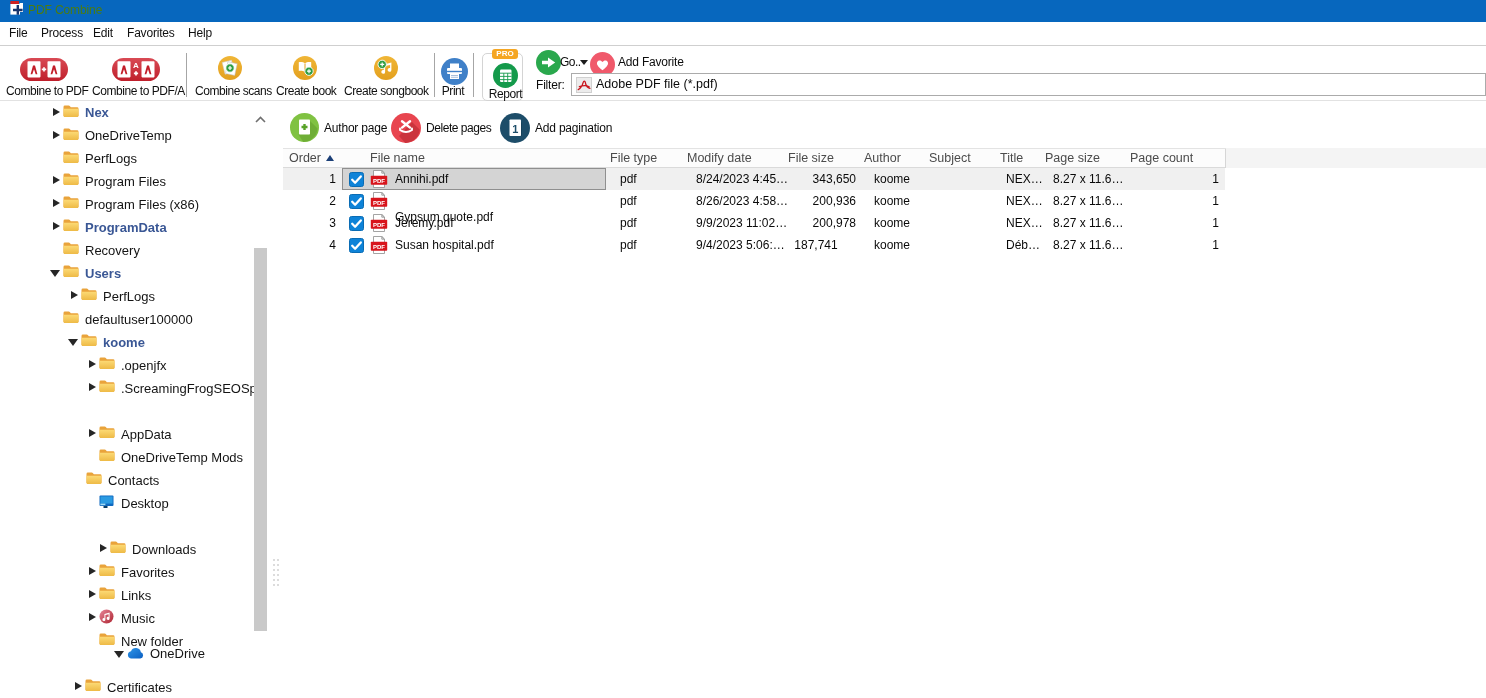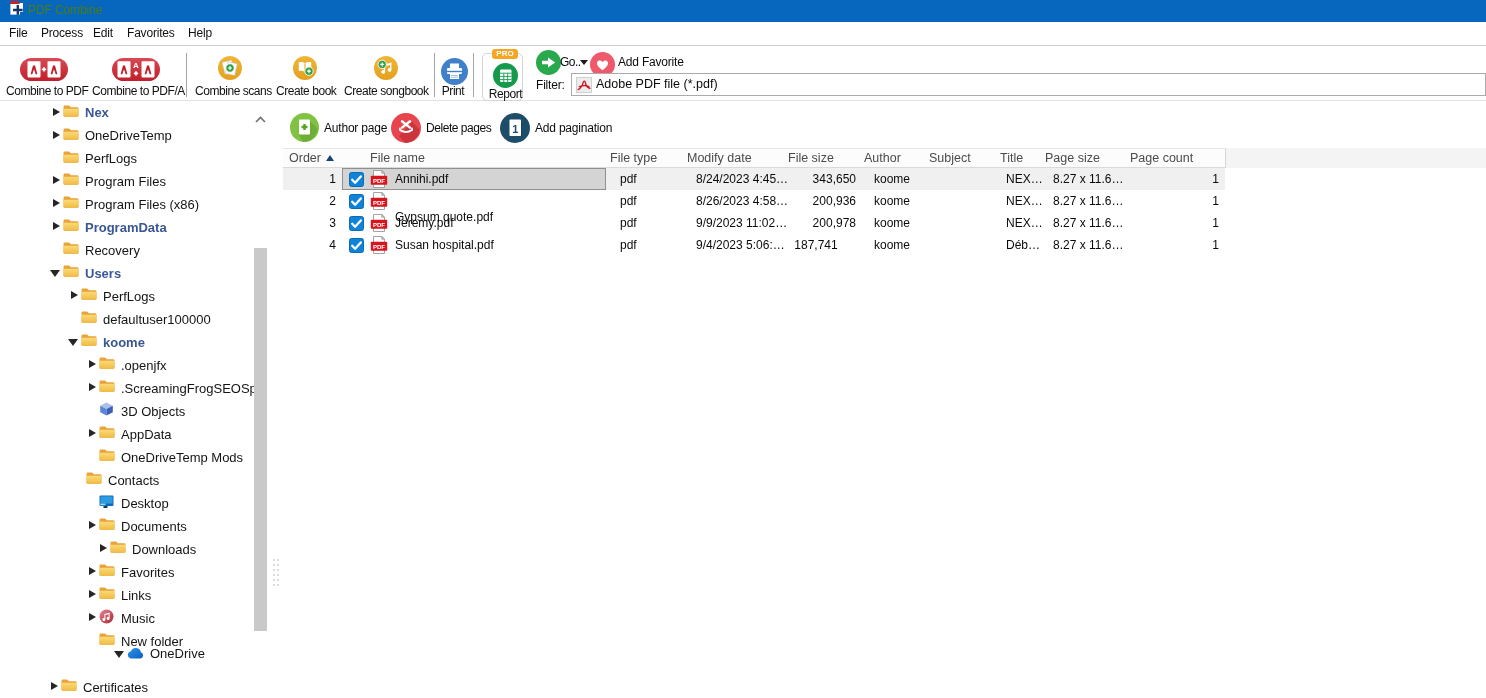--- a/index.html
+++ b/index.html
@@ -251,21 +251,21 @@
     <div class="trow" style="top:183.8px;padding-left:69px">
         <span class="arw">
           <i class="r"></i>
         </span>
         <span class="tico"><svg width="16" height="14" viewBox="0 0 16 14">
             <path d="M0.5 3 Q0.5 1.6 1.9 1.6 L5.7 1.6 Q6.5 1.6 7 2.3 L7.8 3.3 L14.1 3.3 Q15.5 3.3 15.5 4.7 L15.5 11.6 Q15.5 13 14.1 13 L1.9 13 Q0.5 13 0.5 11.6 Z" fill="#e9a33b"></path>
             <path d="M0.5 4.7 L15.5 4.7 L15.5 11.6 Q15.5 13 14.1 13 L1.9 13 Q0.5 13 0.5 11.6 Z" fill="url(#gf)"></path>
           </svg></span>
         <span class="tlab">PerfLogs</span>
       </div>
-    <div class="trow" style="top:206.8px;padding-left:69px">
+    <div class="trow" style="top:206.8px;padding-left:51px">
         <span class="arw"></span>
         <span class="tico"><svg width="16" height="14" viewBox="0 0 16 14">
             <path d="M0.5 3 Q0.5 1.6 1.9 1.6 L5.7 1.6 Q6.5 1.6 7 2.3 L7.8 3.3 L14.1 3.3 Q15.5 3.3 15.5 4.7 L15.5 11.6 Q15.5 13 14.1 13 L1.9 13 Q0.5 13 0.5 11.6 Z" fill="#e9a33b"></path>
             <path d="M0.5 4.7 L15.5 4.7 L15.5 11.6 Q15.5 13 14.1 13 L1.9 13 Q0.5 13 0.5 11.6 Z" fill="url(#gf)"></path>
           </svg></span>
         <span class="tlab">defaultuser100000</span>
       </div>
     <div class="trow" style="top:229.8px;padding-left:69px">
         <span class="arw">
           <i class="d"></i>
@@ -288,29 +288,20 @@
       </div>
     <div class="trow" style="top:275.8px;padding-left:87px">
         <span class="arw">
           <i class="r"></i>
         </span>
         <span class="tico"><svg width="16" height="14" viewBox="0 0 16 14">
             <path d="M0.5 3 Q0.5 1.6 1.9 1.6 L5.7 1.6 Q6.5 1.6 7 2.3 L7.8 3.3 L14.1 3.3 Q15.5 3.3 15.5 4.7 L15.5 11.6 Q15.5 13 14.1 13 L1.9 13 Q0.5 13 0.5 11.6 Z" fill="#e9a33b"></path>
             <path d="M0.5 4.7 L15.5 4.7 L15.5 11.6 Q15.5 13 14.1 13 L1.9 13 Q0.5 13 0.5 11.6 Z" fill="url(#gf)"></path>
           </svg></span>
         <span class="tlab">.ScreamingFrogSEOSp</span>
-      </div>
-    <div class="trow" style="top:298.7px;padding-left:87px">
-        <span class="arw"></span>
-        <span class="tico"><svg width="15" height="14" viewBox="0 0 15 14">
-            <polygon points="7.5,0.5 13.8,3.8 7.5,7 1.2,3.8" fill="#a9c0e9"></polygon>
-            <polygon points="1.2,3.8 7.5,7 7.5,13.5 1.2,10.3" fill="#5b86d5"></polygon>
-            <polygon points="13.8,3.8 7.5,7 7.5,13.5 13.8,10.3" fill="#3a5fb8"></polygon>
-          </svg></span>
-        <span class="tlab">3D Objects</span>
       </div>
     <div class="trow" style="top:321.7px;padding-left:87px">
         <span class="arw">
           <i class="r"></i>
         </span>
         <span class="tico"><svg width="16" height="14" viewBox="0 0 16 14">
             <path d="M0.5 3 Q0.5 1.6 1.9 1.6 L5.7 1.6 Q6.5 1.6 7 2.3 L7.8 3.3 L14.1 3.3 Q15.5 3.3 15.5 4.7 L15.5 11.6 Q15.5 13 14.1 13 L1.9 13 Q0.5 13 0.5 11.6 Z" fill="#e9a33b"></path>
             <path d="M0.5 4.7 L15.5 4.7 L15.5 11.6 Q15.5 13 14.1 13 L1.9 13 Q0.5 13 0.5 11.6 Z" fill="url(#gf)"></path>
           </svg></span>
         <span class="tlab">AppData</span>
@@ -334,30 +325,20 @@
     <div class="trow" style="top:390.7px;padding-left:87px">
         <span class="arw"></span>
         <span class="tico"><svg width="15" height="13" viewBox="0 0 15 13">
             <rect x="0.5" y="0.5" width="14" height="10.5" rx="1" fill="#0f69c0"></rect>
             <rect x="1.4" y="1.4" width="12.2" height="7.2" fill="#2b9be2"></rect>
             <rect x="1.4" y="8.6" width="5" height="1.6" fill="#9fdcf6"></rect>
             <rect x="4.5" y="11" width="4" height="2" fill="#0b3d66"></rect>
           </svg></span>
         <span class="tlab">Desktop</span>
       </div>
-    <div class="trow" style="top:413.6px;padding-left:87px">
-        <span class="arw">
-          <i class="r"></i>
-        </span>
-        <span class="tico"><svg width="16" height="14" viewBox="0 0 16 14">
-            <path d="M0.5 3 Q0.5 1.6 1.9 1.6 L5.7 1.6 Q6.5 1.6 7 2.3 L7.8 3.3 L14.1 3.3 Q15.5 3.3 15.5 4.7 L15.5 11.6 Q15.5 13 14.1 13 L1.9 13 Q0.5 13 0.5 11.6 Z" fill="#e9a33b"></path>
-            <path d="M0.5 4.7 L15.5 4.7 L15.5 11.6 Q15.5 13 14.1 13 L1.9 13 Q0.5 13 0.5 11.6 Z" fill="url(#gf)"></path>
-          </svg></span>
-        <span class="tlab">Documents</span>
-      </div>
     <div class="trow" style="top:436.6px;padding-left:98px">
         <span class="arw">
           <i class="r"></i>
         </span>
         <span class="tico"><svg width="16" height="14" viewBox="0 0 16 14">
             <path d="M0.5 3 Q0.5 1.6 1.9 1.6 L5.7 1.6 Q6.5 1.6 7 2.3 L7.8 3.3 L14.1 3.3 Q15.5 3.3 15.5 4.7 L15.5 11.6 Q15.5 13 14.1 13 L1.9 13 Q0.5 13 0.5 11.6 Z" fill="#e9a33b"></path>
             <path d="M0.5 4.7 L15.5 4.7 L15.5 11.6 Q15.5 13 14.1 13 L1.9 13 Q0.5 13 0.5 11.6 Z" fill="url(#gf)"></path>
           </svg></span>
         <span class="tlab">Downloads</span>
       </div>
@@ -401,21 +382,21 @@
       </div>
     <div class="trow" style="top:541px;padding-left:115px">
         <span class="arw">
           <i class="d"></i>
         </span>
         <span class="tico"><svg width="17" height="11" viewBox="0 0 17 11">
             <path d="M4 10.5 A3.7 3.7 0 0 1 4 3.2 A5.2 5.2 0 0 1 13.9 4.3 A3.2 3.2 0 0 1 13.3 10.5 Z" fill="url(#gcl)"></path>
           </svg></span>
         <span class="tlab">OneDrive</span>
       </div>
-    <div class="trow" style="top:574.5px;padding-left:49px">
+    <div class="trow" style="top:574.5px;padding-left:73px">
         <span class="arw">
           <i class="r"></i>
         </span>
         <span class="tico"><svg width="16" height="14" viewBox="0 0 16 14">
             <path d="M0.5 3 Q0.5 1.6 1.9 1.6 L5.7 1.6 Q6.5 1.6 7 2.3 L7.8 3.3 L14.1 3.3 Q15.5 3.3 15.5 4.7 L15.5 11.6 Q15.5 13 14.1 13 L1.9 13 Q0.5 13 0.5 11.6 Z" fill="#e9a33b"></path>
             <path d="M0.5 4.7 L15.5 4.7 L15.5 11.6 Q15.5 13 14.1 13 L1.9 13 Q0.5 13 0.5 11.6 Z" fill="url(#gf)"></path>
           </svg></span>
         <span class="tlab">Certificates</span>
       </div>
   </div>

